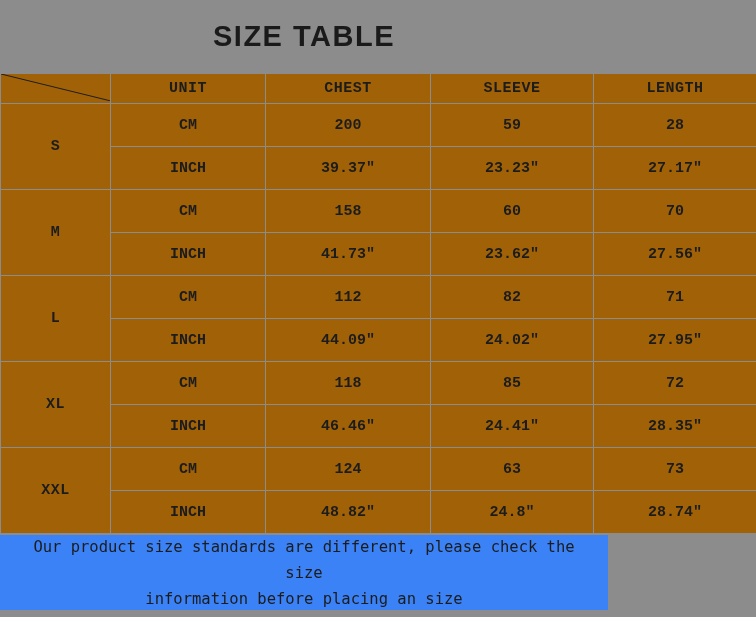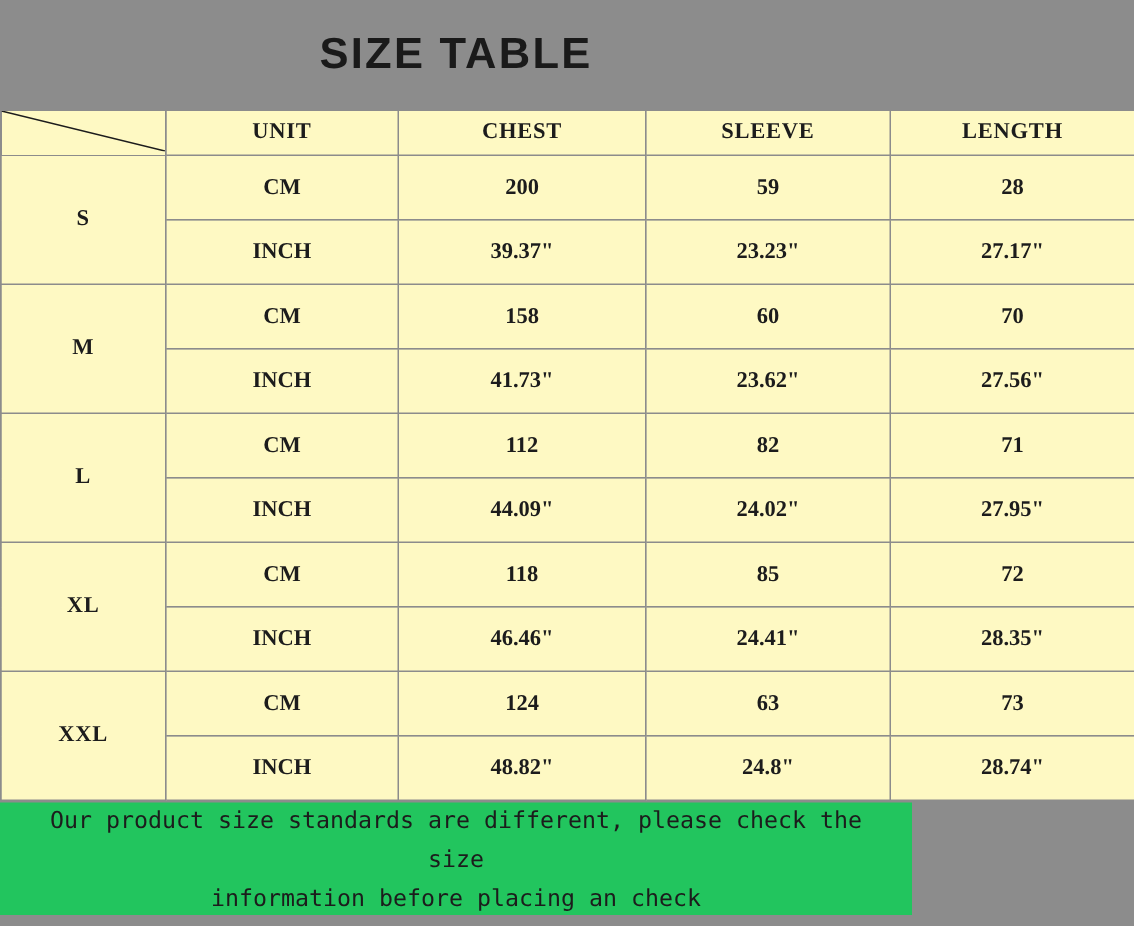--- a/index.html
+++ b/index.html
@@ -40,22 +40,22 @@
     table-layout: fixed;
   }
   table.size-table td {
     border: 1px solid #8c8c8c;
     text-align: center;
     vertical-align: middle;
     font-size: 15px;
     font-weight: bold;
     color: #1c1c1c;
     height: 40px;
-    background: #fef9c3;
-    font-family: Liberation Serif, serif;
+    background: #a16207;
+    font-family: Liberation Mono, monospace;
   }
   td.shade {
     background: #cfcfcf;
   }
   td.corner {
     background: #d9d9d9;
     padding: 0;
     position: relative;
     height: 26px;
   }
@@ -73,21 +73,21 @@
     font-size: 17px;
     letter-spacing: 0.5px;
   }
   .col-size { width: 110px; }
   .col-unit { width: 155px; }
   .col-chest { width: 165px; }
   .col-sleeve { width: 163px; }
   .col-length { width: 163px; }
   .footer {
     height: 76px;
-    background: #22c55e;
+    background: #3b82f6;
     border-top: 1px solid #8c8c8c;
     display: flex;
     flex-direction: column;
     align-items: center;
     justify-content: center;
     padding: 0 14px;
     box-sizing: border-box;
   }
   .footer-line {
     font-family: "DejaVu Sans Mono", monospace;
@@ -195,16 +195,16 @@
         <td class="shade">INCH</td>
         <td class="shade">48.82"</td>
         <td class="shade">24.8"</td>
         <td class="shade">28.74"</td>
       </tr>
     </tbody>
   </table>
 
   <div class="footer">
     <div class="footer-line">Our product size standards are different, please check the size</div>
-    <div class="footer-line">information before placing an check</div>
+    <div class="footer-line">information before placing an size</div>
   </div>
 
 </div>
 
 </body></html>

